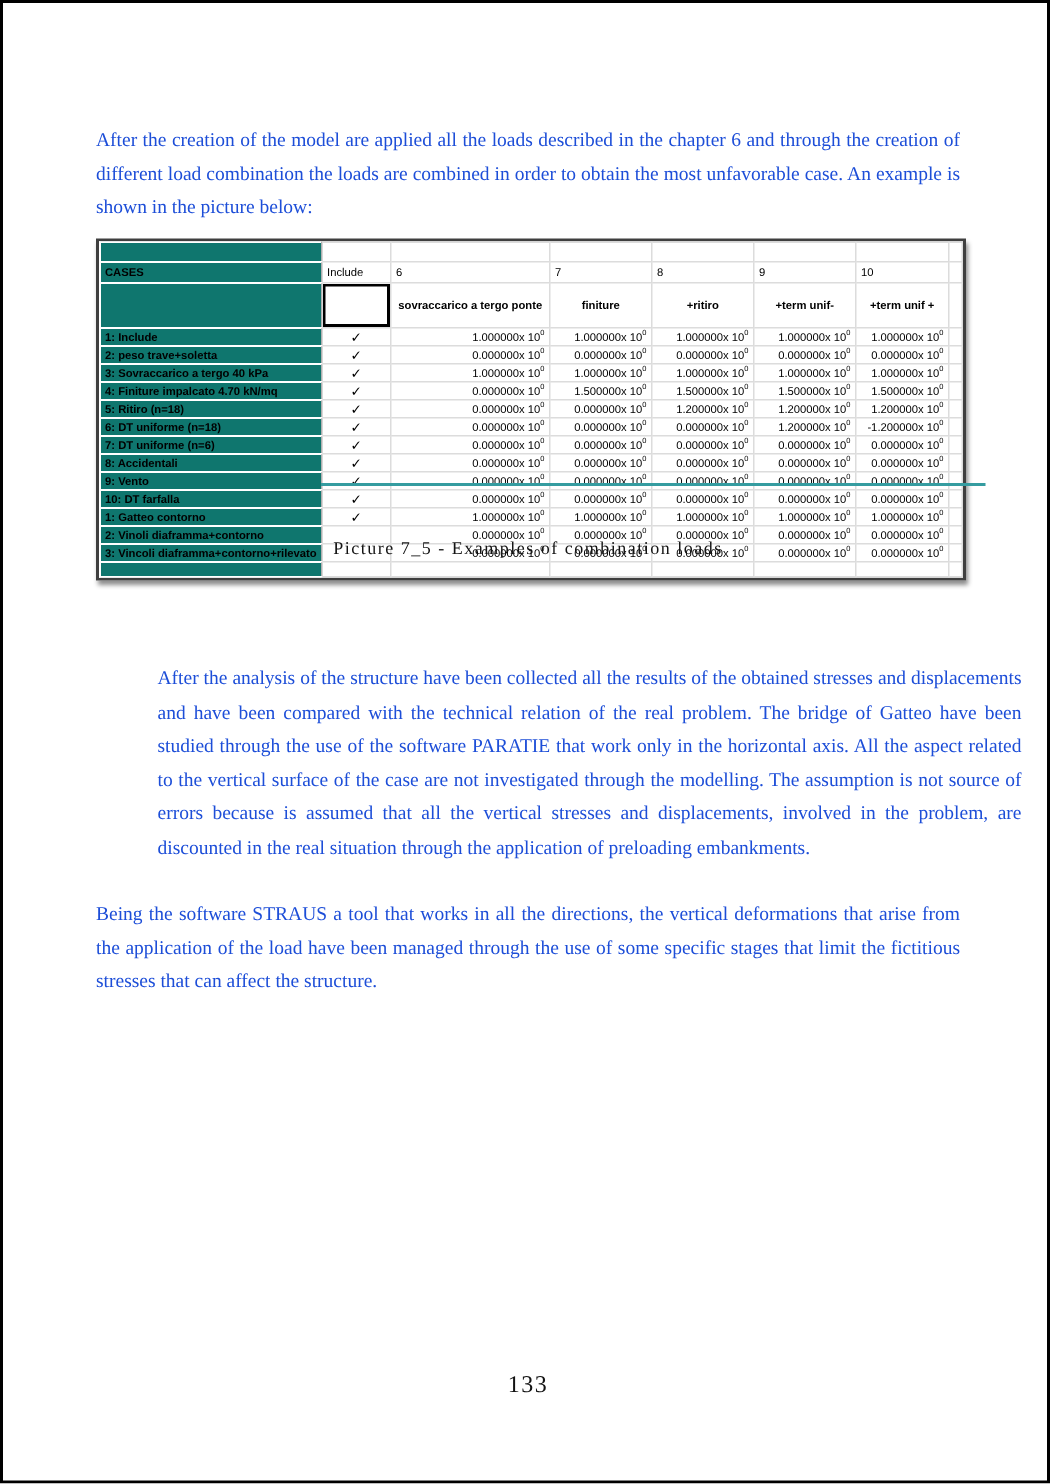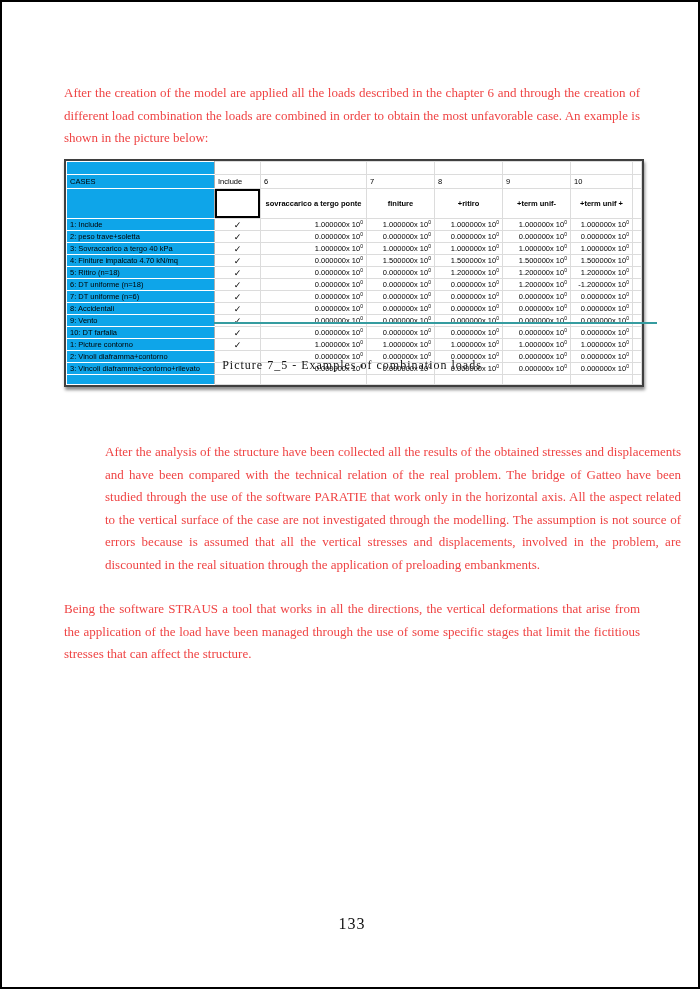--- a/index.html
+++ b/index.html
@@ -6,21 +6,21 @@
   html,body { background:#fff; }
   .page {
     position:relative; width:700px; height:989px;
     background:#ffffff; border:2px solid #000;
     font-family:"Liberation Serif", serif; color:#111;
     overflow:hidden;
   }
   .body-text {
     position:absolute; left:62px; width:576px;
     font-size:13px; line-height:22.5px; text-align:justify;
-    color:#ef4444;
+    color:#1d4ed8;
   }
   .p1 { top:80px; }
   .p2 { top:439px;margin-left:41px; }
   .p3 { top:596px; }
   .caption {
     position:absolute; left:62px; top:356px; width:576px;
     text-align:center; font-size:12px; letter-spacing:1px; color:#131313;
   }
   .page-number {
     position:absolute; left:62px; top:913px; width:576px;
@@ -39,21 +39,21 @@
   }
   .loads-table td {
     border:1px solid #dcdcdc; padding:0 3px; height:12px;
     overflow:hidden; white-space:nowrap; vertical-align:middle;
   }
   .loads-table tr.hr0 td { height:13px; }
   .loads-table tr.hr1 td { height:14px; }
   .loads-table tr.hr2 td { height:30px; }
   .loads-table tr.tail td { height:10px; }
   .loads-table td.lbl {
-    background:#0ea5e9; border-color:#ffffff; border-right-color:#b0b0b0;
+    background:#0f766e; border-color:#ffffff; border-right-color:#b0b0b0;font-weight:bold;
   }
   .loads-table td.ctr { text-align:left;margin-left:26px; }
   .loads-table td.val { text-align:right; }
   .loads-table td.bold { font-weight:bold; text-align:center; }
   .loads-table td.chk { text-align:center; font-size:9px; }
   .loads-table td.sel { box-shadow:inset 0 0 0 2px #000; background:#fff; }
   .loads-table sup { font-size:5px; vertical-align:super; line-height:0; }
   .accent-line {
     position:absolute; left:148px; top:161px; width:443px; height:2px;
     z-index:3;
@@ -203,21 +203,21 @@
             <td class="lbl">10: DT farfalla</td>
             <td class="chk">✓</td>
             <td class="val">0.000000x 10<sup>0</sup></td>
             <td class="val">0.000000x 10<sup>0</sup></td>
             <td class="val">0.000000x 10<sup>0</sup></td>
             <td class="val">0.000000x 10<sup>0</sup></td>
             <td class="val">0.000000x 10<sup>0</sup></td>
             <td></td>
           </tr>
           <tr>
-            <td class="lbl">1: Picture contorno</td>
+            <td class="lbl">1: Gatteo contorno</td>
             <td class="chk">✓</td>
             <td class="val">1.000000x 10<sup>0</sup></td>
             <td class="val">1.000000x 10<sup>0</sup></td>
             <td class="val">1.000000x 10<sup>0</sup></td>
             <td class="val">1.000000x 10<sup>0</sup></td>
             <td class="val">1.000000x 10<sup>0</sup></td>
             <td></td>
           </tr>
           <tr>
             <td class="lbl">2: Vinoli diaframma+contorno</td>

